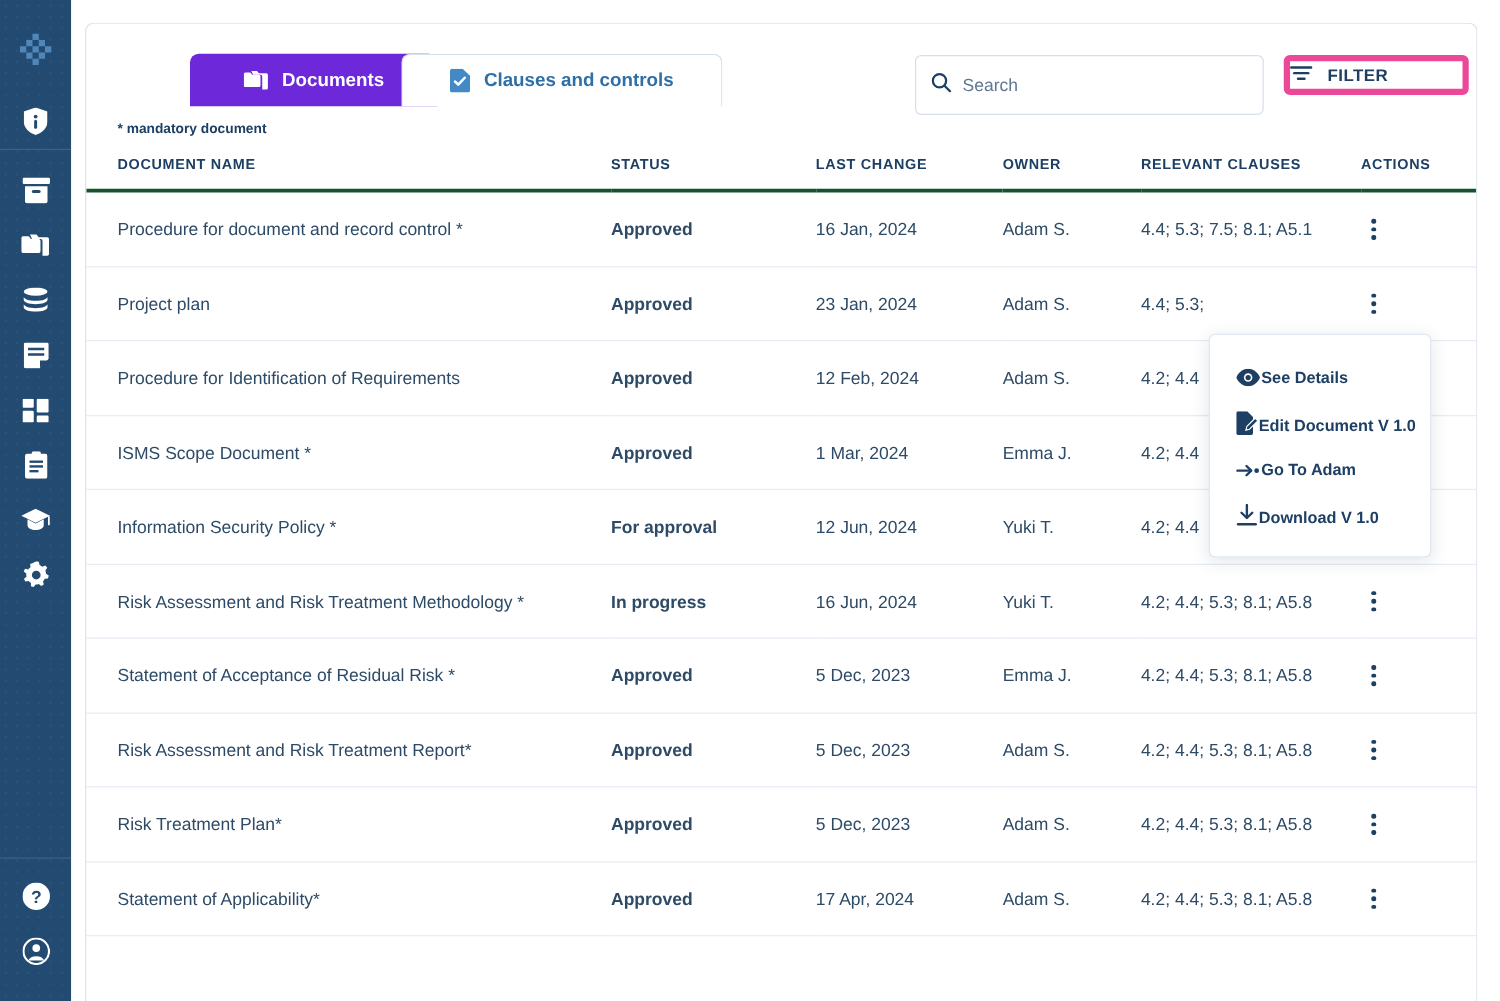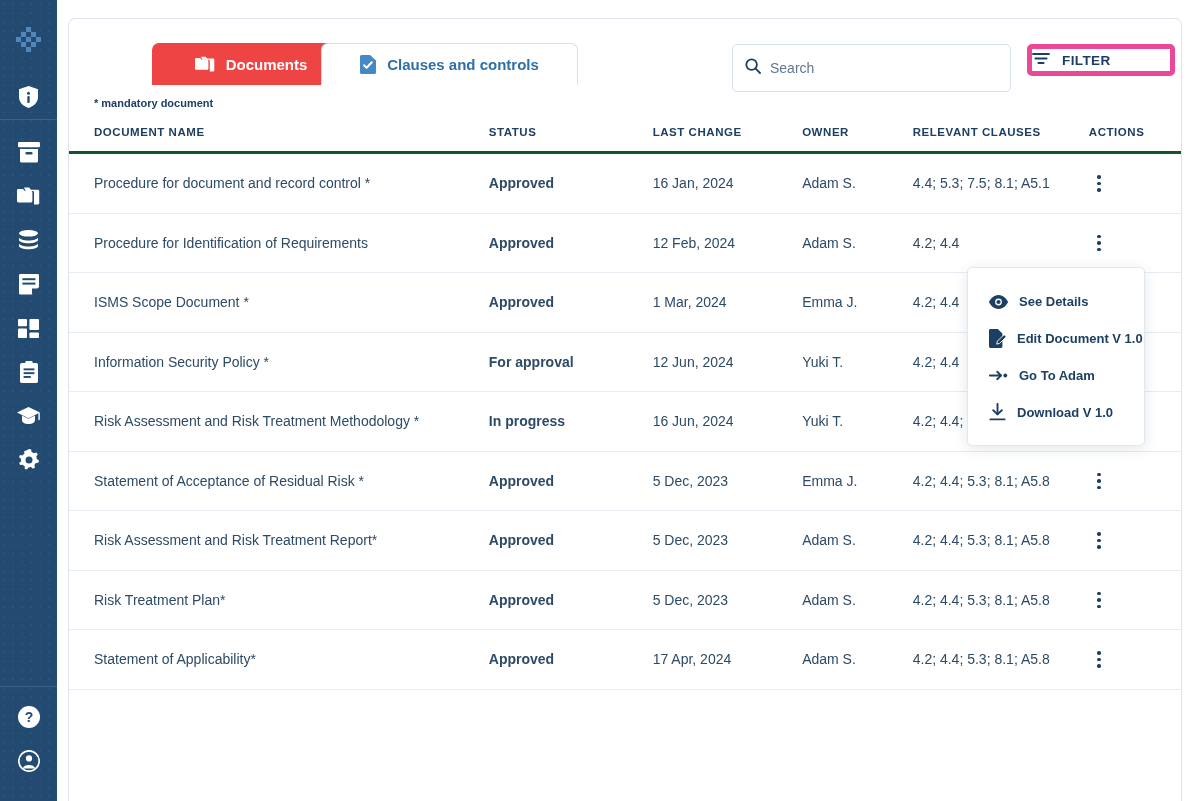--- a/index.html
+++ b/index.html
@@ -50,21 +50,21 @@
 
   .tab {
     position: absolute; top: 24px;
     height: 42px; border-radius: 7px 7px 0 0;
     display: flex; align-items: center; justify-content: center;
     gap: 11px;
     font-size: 15px; font-weight: bold;
     cursor: pointer;
     padding: 0 20px;
   }
-  .tab-active { left: 83px; width: 198px; background: #ef4444; color: #ffffff; }
+  .tab-active { left: 83px; width: 198px; background: #6d28d9; color: #ffffff; }
   .tab-inactive {
     left: 252px; width: 257px; background: #ffffff; color: #2f6fa8;
     border: 1px solid #d6dfeb; border-bottom: none;
   }
   .tab svg { display: block; flex: 0 0 auto; }
 
   .search-box {
     position: absolute; left: 663px; top: 25px;
     width: 279px; height: 48px;
     border: 1px solid #d6dfeb; border-radius: 5px;
@@ -131,21 +131,21 @@
   .ctx-menu {
     position: absolute; left: 898px; top: 248px;
     width: 178px; padding: 16px 0 14px 0;
     background: #ffffff;
     border: 1px solid #e2e8f1;
     border-radius: 5px;
     box-shadow: 0 3px 14px rgba(30,60,95,0.13);
     z-index: 40;
   }
   .ctx-item {
-    display: flex; align-items: center; gap: 11px;
+    display: flex; align-items: flex-end; gap: 1px;
     padding: 10px 0 10px 21px;
     font-size: 13px; font-weight: bold; color: #1d3f63;
     cursor: pointer; white-space: nowrap;
   }
   .ctx-item svg { display: block; flex: 0 0 auto; }
 </style>
 </head>
 <body>
 
 <div class="app">
@@ -357,20 +357,34 @@
               <td class="c-claus">4.4; 5.3; 7.5; 8.1; A5.1</td>
               <td class="c-act">
                 <div class="dots">
                   <i></i>
                   <i></i>
                   <i></i>
                 </div>
               </td>
             </tr>
             <tr>
+              <td class="c-name">Project plan</td>
+              <td class="c-status st-approved">Approved</td>
+              <td class="c-date">23 Jan, 2024</td>
+              <td class="c-owner">Adam S.</td>
+              <td class="c-claus">4.4; 5.3;</td>
+              <td class="c-act">
+                <div class="dots">
+                  <i></i>
+                  <i></i>
+                  <i></i>
+                </div>
+              </td>
+            </tr>
+            <tr>
               <td class="c-name">Procedure for Identification of Requirements</td>
               <td class="c-status st-approved">Approved</td>
               <td class="c-date">12 Feb, 2024</td>
               <td class="c-owner">Adam S.</td>
               <td class="c-claus">4.2; 4.4</td>
               <td class="c-act">
                 <div class="dots">
                   <i></i>
                   <i></i>
                   <i></i>

